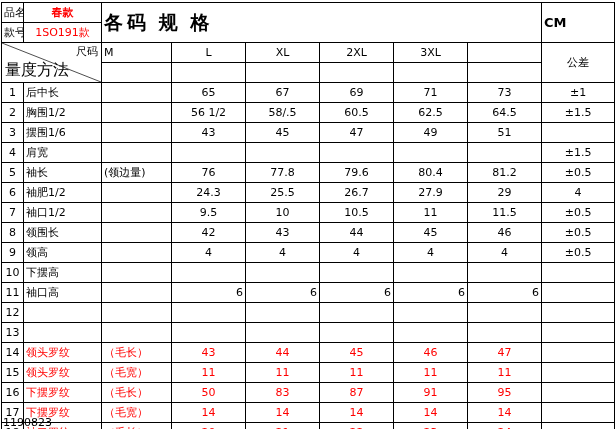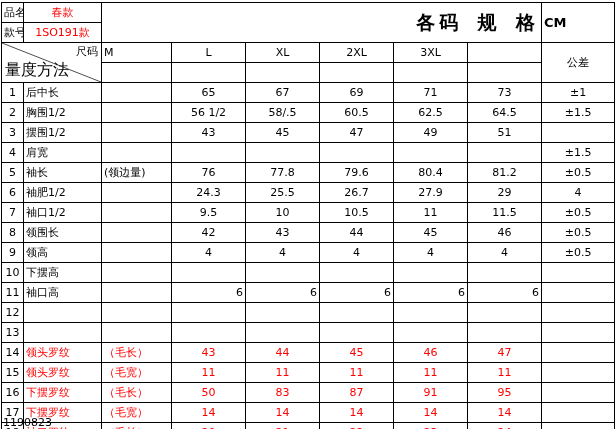--- a/index.html
+++ b/index.html
@@ -22,27 +22,27 @@
     height:19px;
     padding:0 2px;
     vertical-align:middle;
     white-space:nowrap;
     overflow:hidden;
   }
   .c{text-align:center;}
   .l{text-align:left;}
   .r{text-align:right;}
   .red{color:#ff0000;}
-  .bold{font-weight:normal;}
+  .bold{font-weight:bold;}
   .title{
     font-size:19px;
     font-weight:bold;
     letter-spacing:4px;
-    text-align:right;
-    font-family:Liberation Mono, monospace;
+    text-align:left;
+    font-family:Liberation Serif, serif;
   }
   .cm{font-size:13px;font-weight:bold;}
   .idx{text-align:center;font-size:11px;}
   .slashcell{position:relative;margin-left:44px;}
   .slashcell .sz{position:absolute;right:3px;top:1px;font-size:11px;}
   .slashcell .md{position:absolute;left:3px;bottom:1px;font-size:16px;}
   .slashcell .line{
     position:absolute;left:0;top:0;width:100%;height:100%;
   }
   .footer{
@@ -127,21 +127,21 @@
     <td class="l"></td>
     <td class="c">56 1/2</td>
     <td class="c">58/.5</td>
     <td class="c">60.5</td>
     <td class="c">62.5</td>
     <td class="c">64.5</td>
     <td class="c">±1.5</td>
   </tr>
   <tr>
     <td class="idx">3</td>
-    <td class="l">摆围1/2</td>
+    <td class="l">摆围1/6</td>
     <td class="l"></td>
     <td class="c">43</td>
     <td class="c">45</td>
     <td class="c">47</td>
     <td class="c">49</td>
     <td class="c">51</td>
     <td class="c"></td>
   </tr>
   <tr>
     <td class="idx">4</td>

